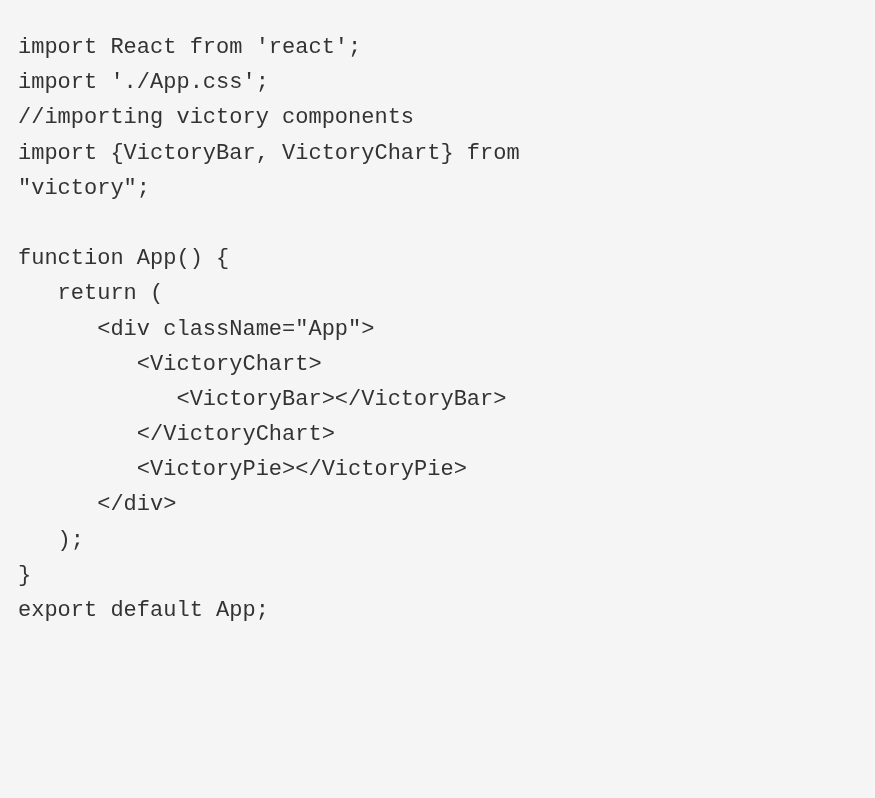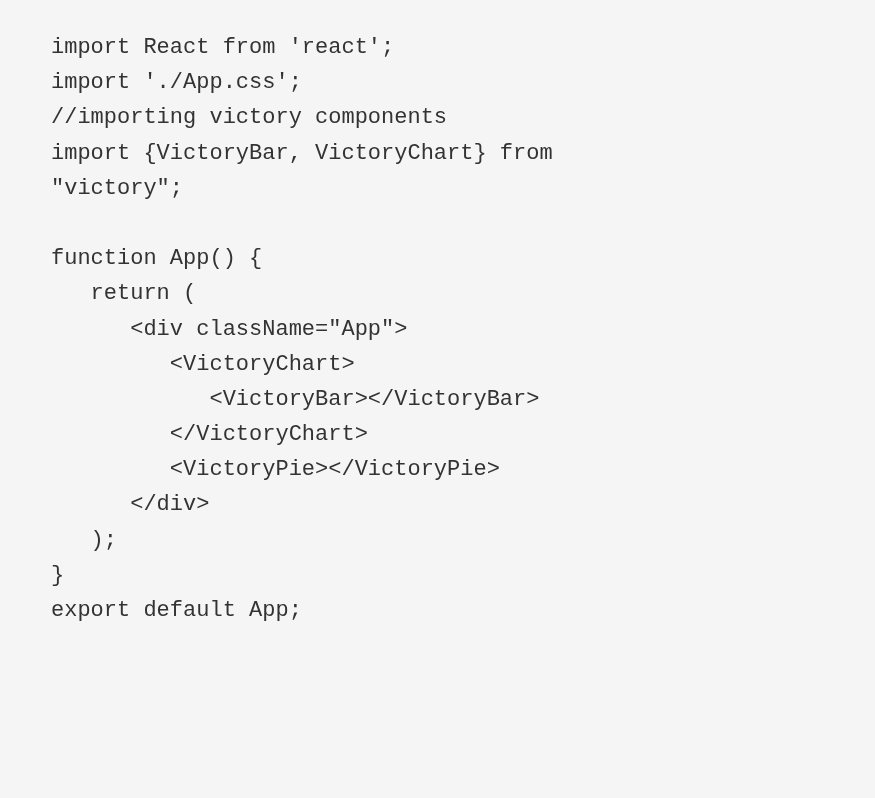--- a/index.html
+++ b/index.html
@@ -12,21 +12,21 @@
       background-color: #f5f5f5;
       font-family: 'Courier New', Courier, monospace;
       width: 875px;
       min-height: 798px;
     }
 
     .code-container {
       background-color: #f5f5f5;
       width: 875px;
       min-height: 798px;
-      padding: 30px 51px;
+      padding: 30px 18px;
     }
 
     .code-block {
       font-family: 'Courier New', Courier, monospace;
       font-size: 22px;
       line-height: 1.6;
       color: #333333;
       white-space: pre;
     }
 

